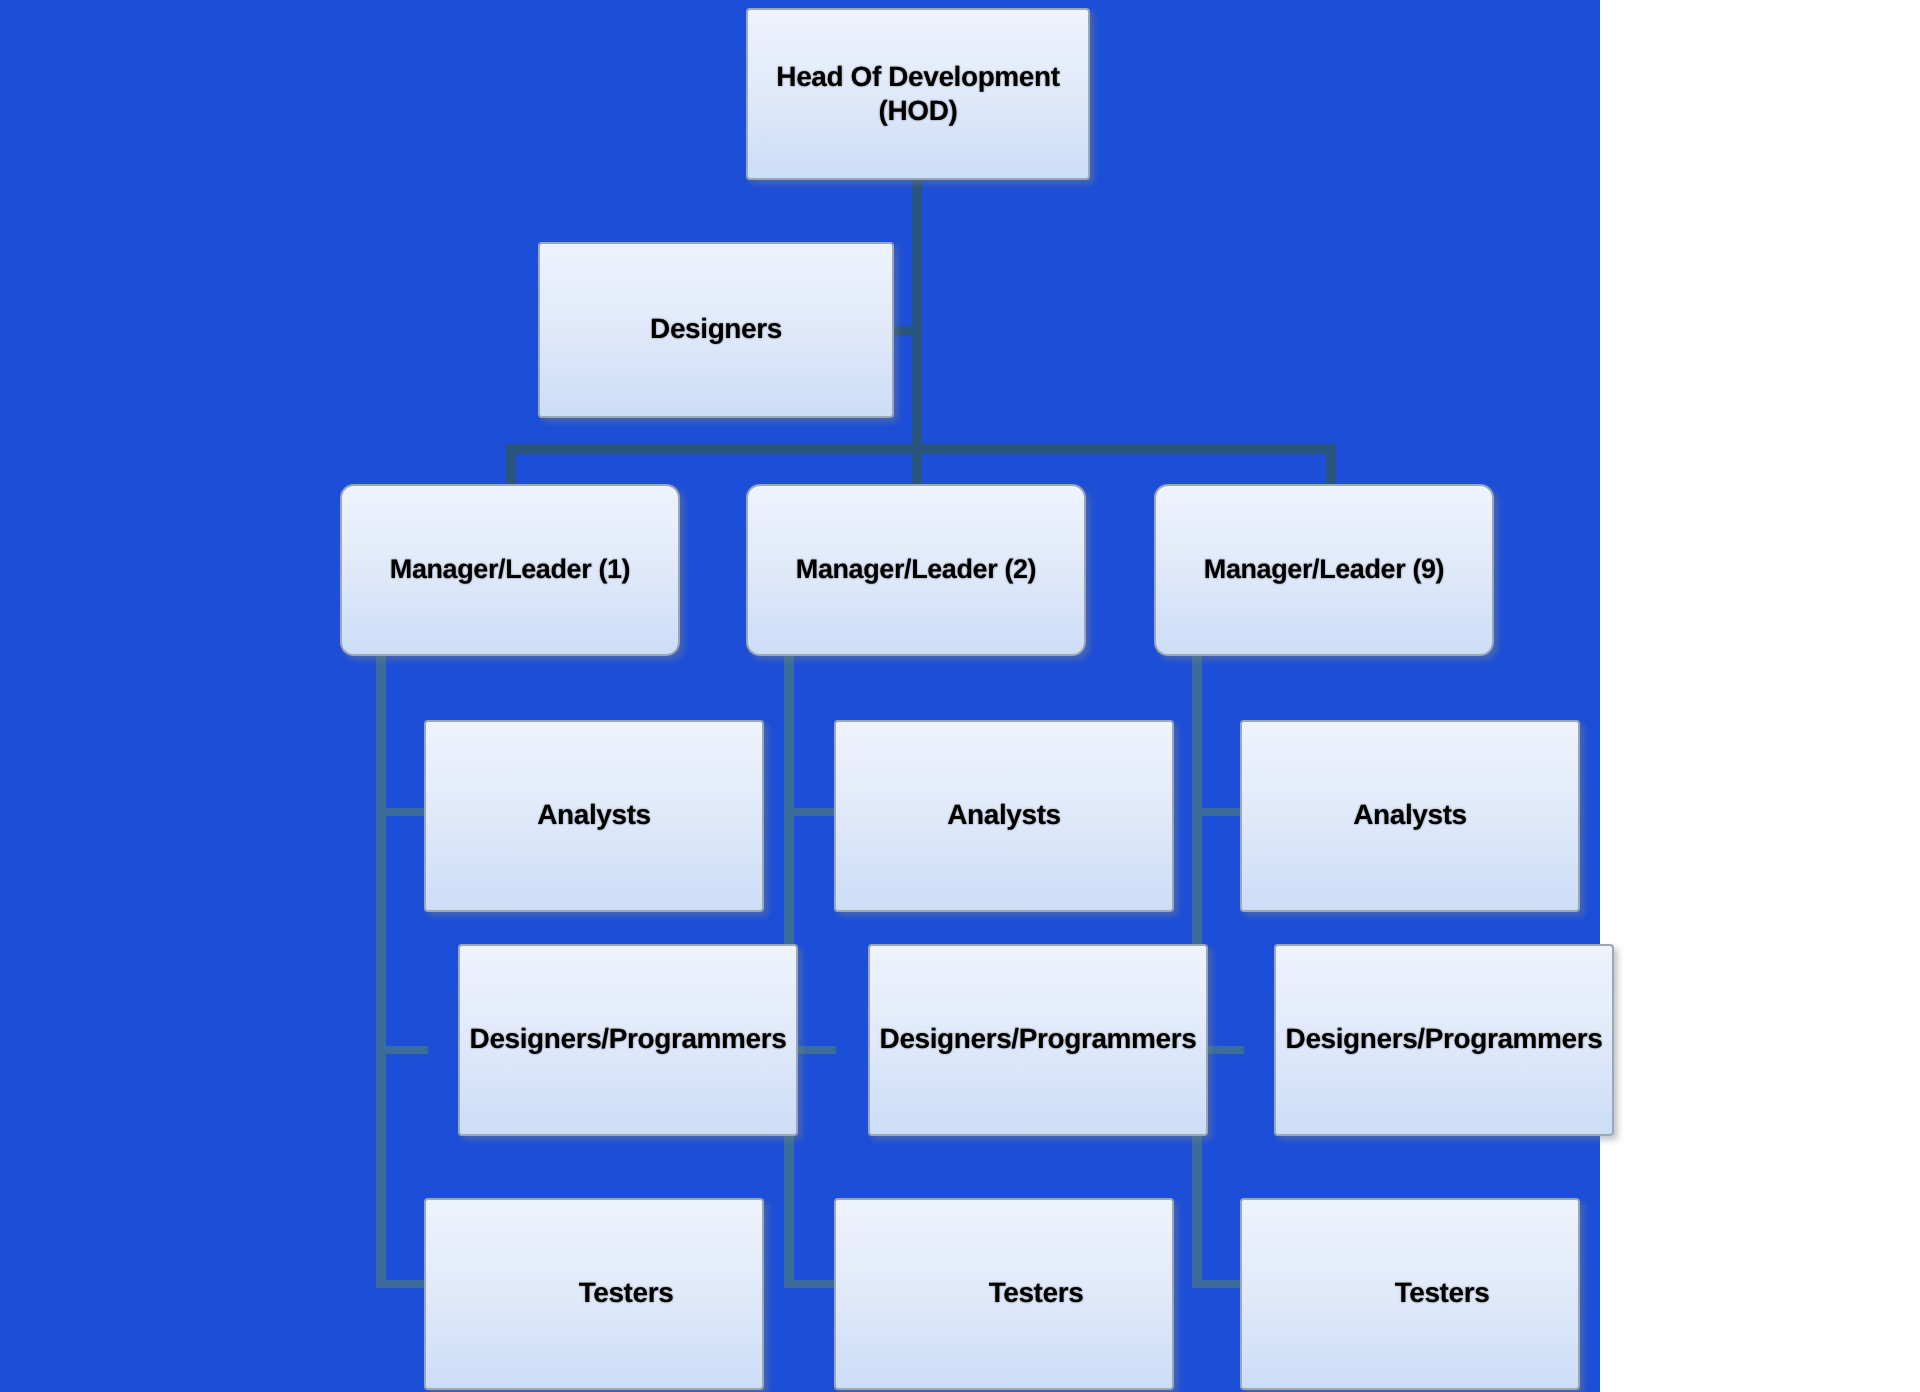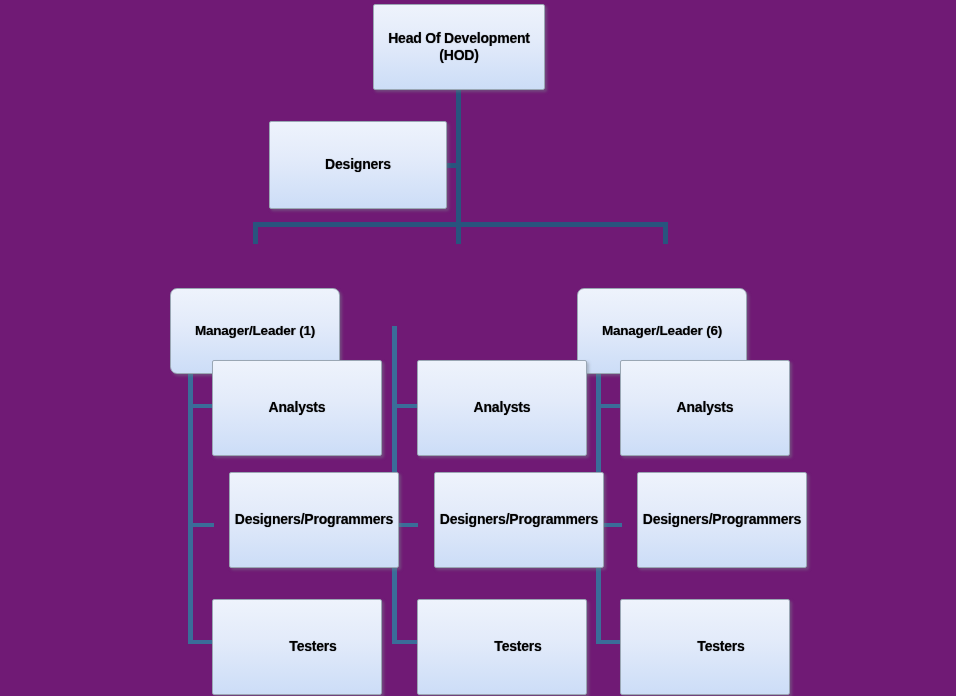--- a/index.html
+++ b/index.html
@@ -8,23 +8,23 @@
     background: #ffffff;
   }
   body {
     width: 960px;
     height: 696px;
     font-family: "Liberation Sans", sans-serif;
     overflow: hidden;
   }
   #chart-canvas {
     position: relative;
-    width: 956px;
+    width: 800px;
     height: 696px;
-    background: #701a75;
+    background: #1d4ed8;
     text-decoration: underline;
   }
 
   
   .node {
     position: absolute;
     box-sizing: border-box;
     border: 1px solid #9aa7b4;
     background: linear-gradient(to bottom, #eef3fc 0%, #e3ebfa 42%, #ccddf7 100%);
     box-shadow: 2px 2px 3px rgba(120,128,140,0.45);
@@ -42,21 +42,21 @@
     text-shadow: 0 0 1px rgba(0,0,0,0.55);
     padding: 0 4px;
   }
 
   .node.root        { left: 373px; top: 4px;   width: 172px; height: 86px;  border-radius: 2px; }
   .node.root .node-label { font-size: 14px; }
 
   .node.assistant   { left: 269px; top: 121px; width: 178px; height: 88px;  border-radius: 2px; }
   .node.assistant .node-label { font-size: 14px; }
 
-  .node.manager     { top: 242px; width: 170px; height: 86px; border-radius: 7px; margin-top: 46px; }
+  .node.manager     { top: 242px; width: 170px; height: 86px; border-radius: 7px; }
   .node.manager .node-label { font-size: 13.5px; }
   .node.manager.m1  { left: 170px; }
   .node.manager.m2  { left: 373px; }
   .node.manager.m3  { left: 577px; }
 
   .node.leaf        { width: 170px; height: 96px; border-radius: 2px; }
   .node.leaf .node-label { font-size: 14px; }
 
   .col1 { left: 212px; }
   .col2 { left: 417px; }
@@ -139,22 +139,25 @@
     </div>
   </div>
 
   <div class="node assistant">
     <div class="node-label">Designers</div>
   </div>
 
   <div class="node manager m1">
     <div class="node-label">Manager/Leader (1)</div>
   </div>
+  <div class="node manager m2">
+    <div class="node-label">Manager/Leader (2)</div>
+  </div>
   <div class="node manager m3">
-    <div class="node-label">Manager/Leader (6)</div>
+    <div class="node-label">Manager/Leader (9)</div>
   </div>
 
   <div class="node leaf col1 row-analysts">
     <div class="node-label">Analysts</div>
   </div>
   <div class="node leaf col1 row-designers">
     <div class="node-label">Designers/Programmers</div>
   </div>
   <div class="node leaf col1 row-testers">
     <div class="node-label">Testers</div>

